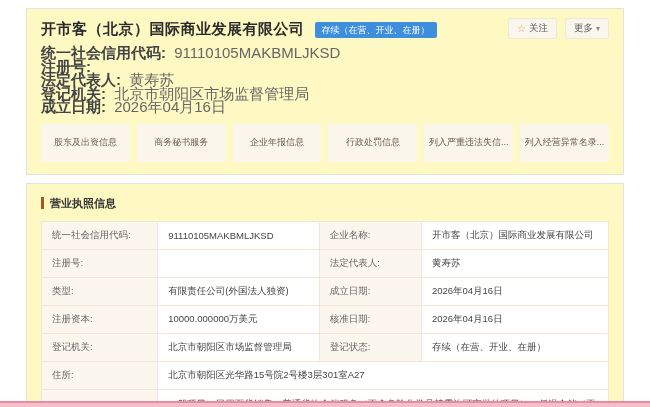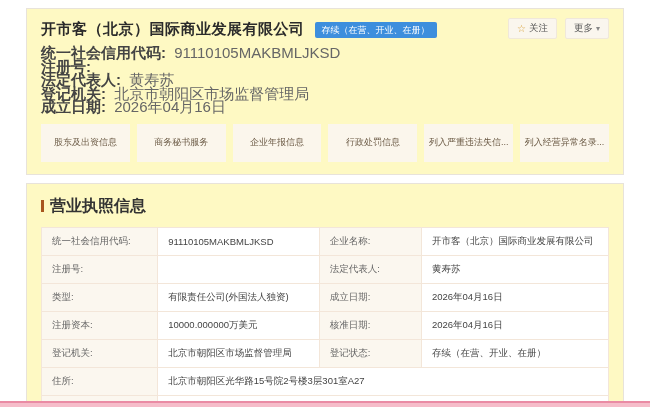--- a/index.html
+++ b/index.html
@@ -21,21 +21,21 @@
   .sline { font-size:15px; line-height:13.5px; white-space:nowrap; }
   .slabel { font-weight:bold; color:#444; }
   .sval { color:#666; margin-left:4px; }
 
   .tabs { display:flex; gap:7px; }
   .tab { flex:1; background:#fbf6ec; border:none; color:#6b5a45; font-size:9px; height:38px; display:flex; align-items:center; justify-content:center; cursor:pointer; white-space:nowrap; font-family:inherit; }
 
   .license-card { margin-top:8px; padding:12px 14px 0 14px; height:246px; overflow:hidden; }
   .section-head { display:flex; align-items:center; margin-bottom:10px; }
   .section-bar { width:3px; height:12px; background:#a8561e; margin-right:6px; }
-  .section-title { font-size:16px; font-weight:bold; color:#333; }
+  .section-title { font-size:11px; font-weight:bold; color:#333; }
 
   table.lic { width:100%; border-collapse:collapse; table-layout:fixed; }
   table.lic td { border:1px solid #f3e6d9; font-size:9.5px; padding:7px 10px; vertical-align:middle; }
   td.lab { background:#fbf7ef; color:#666; }
   td.val { background:#ffffff; color:#444; }
   col.c1 { width:20.5%; } col.c2 { width:28.5%; } col.c3 { width:18%; } col.c4 { width:33%; }
   td.scope { line-height:14.5px; padding-top:8px; }
 
   .bottom-bar { position:absolute; left:0; right:0; bottom:0; height:6px; background:#f6bdca; border-top:2px solid #ea8ba4; }
 </style>

